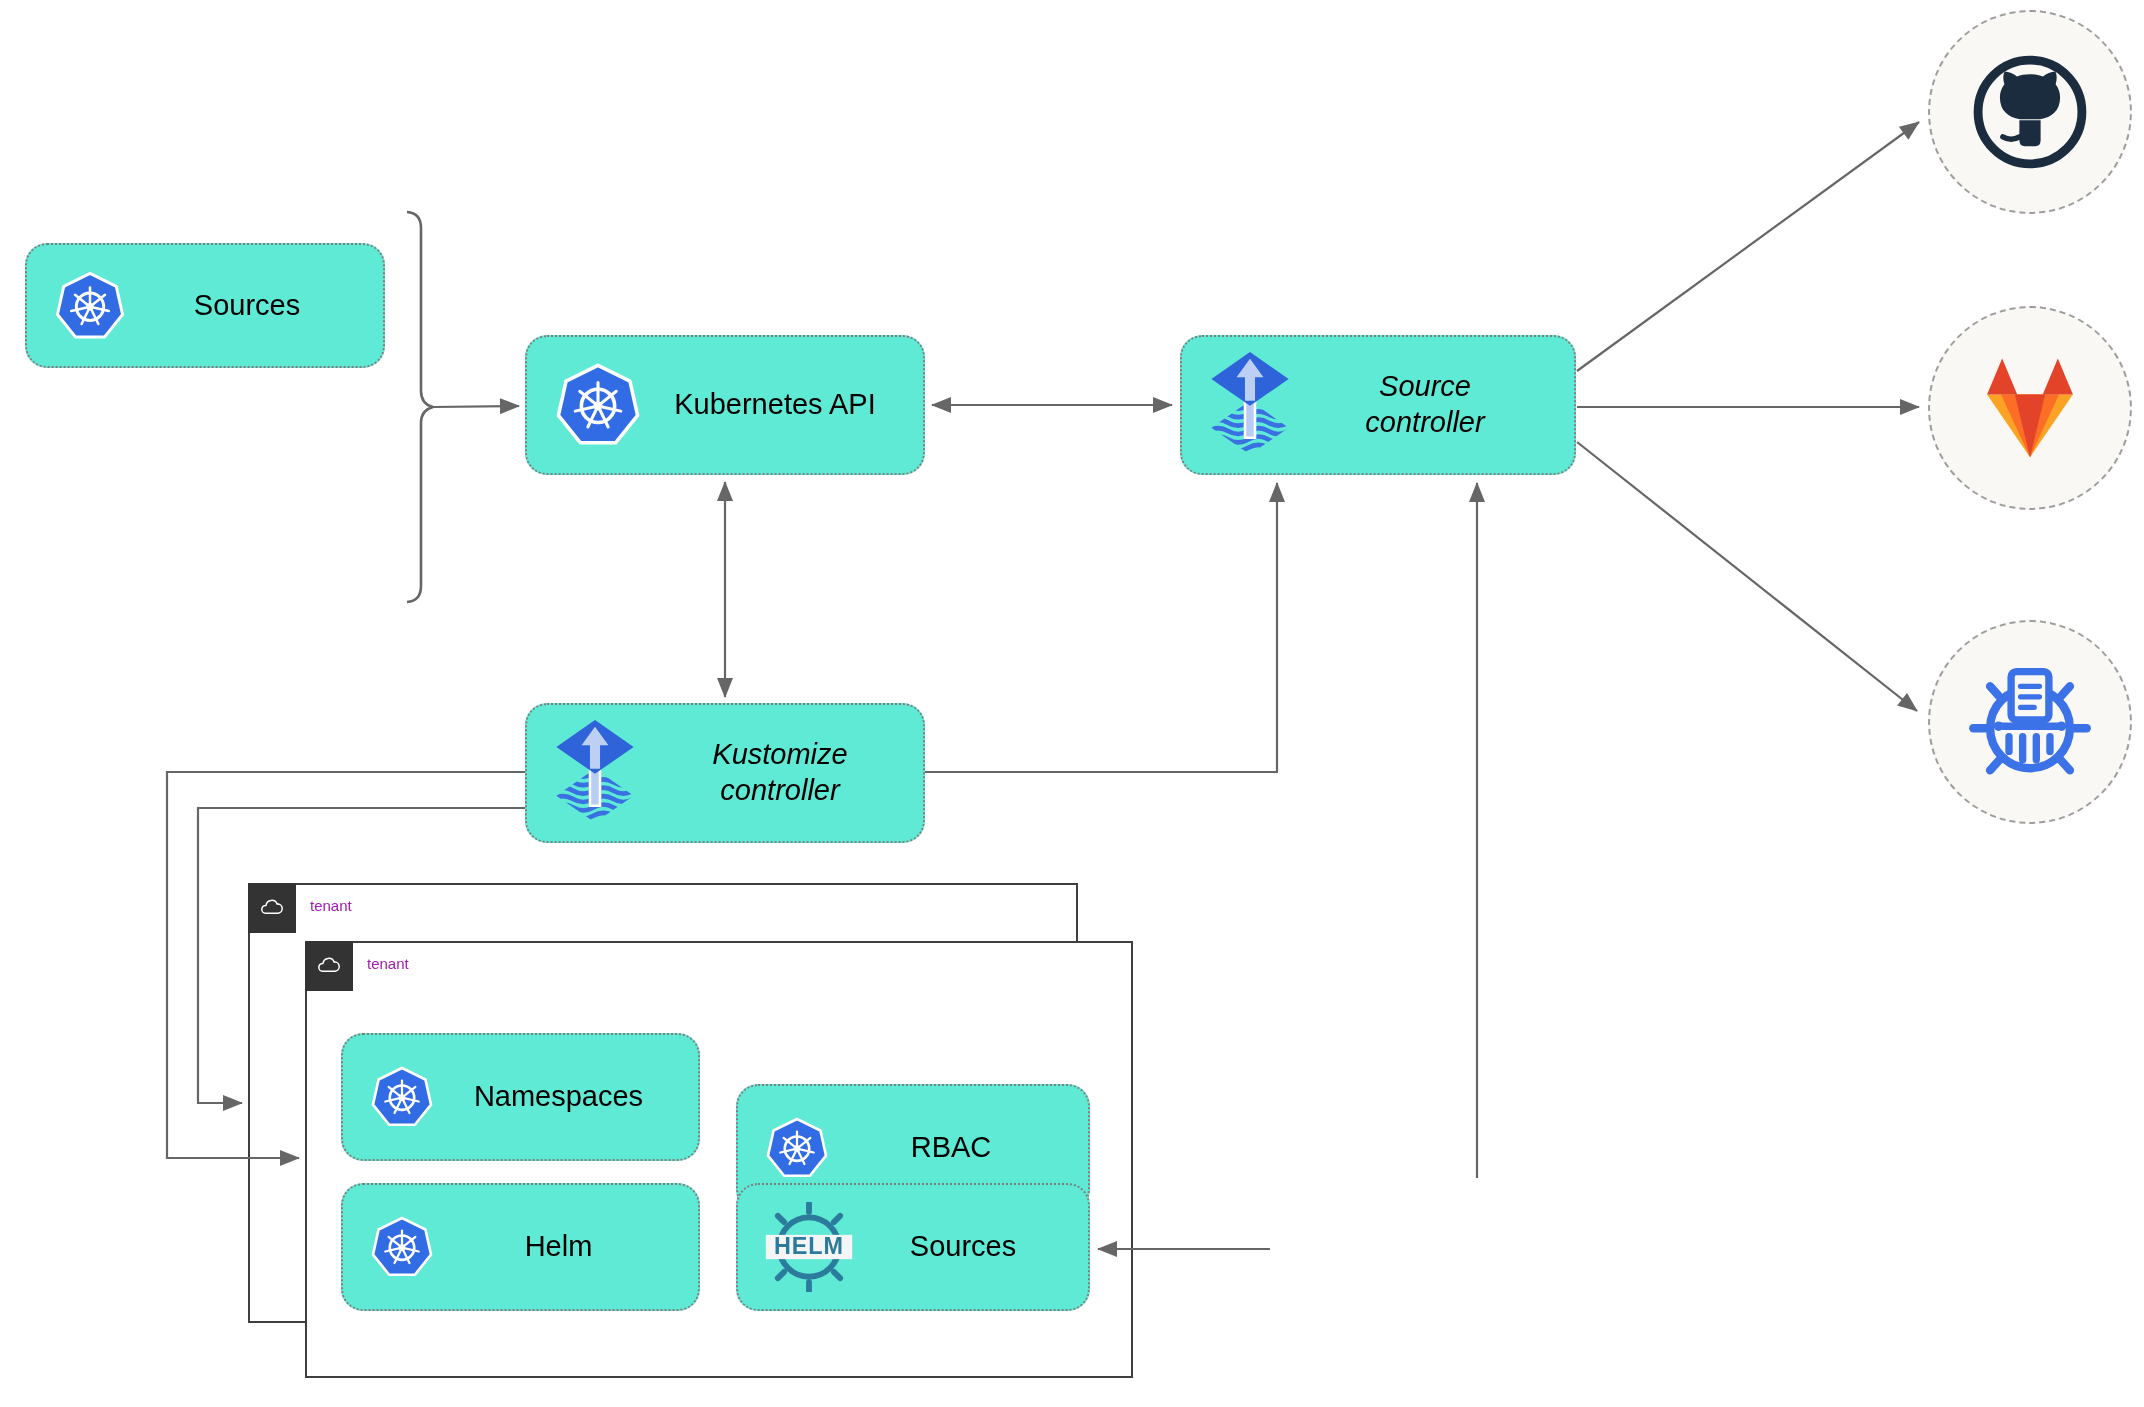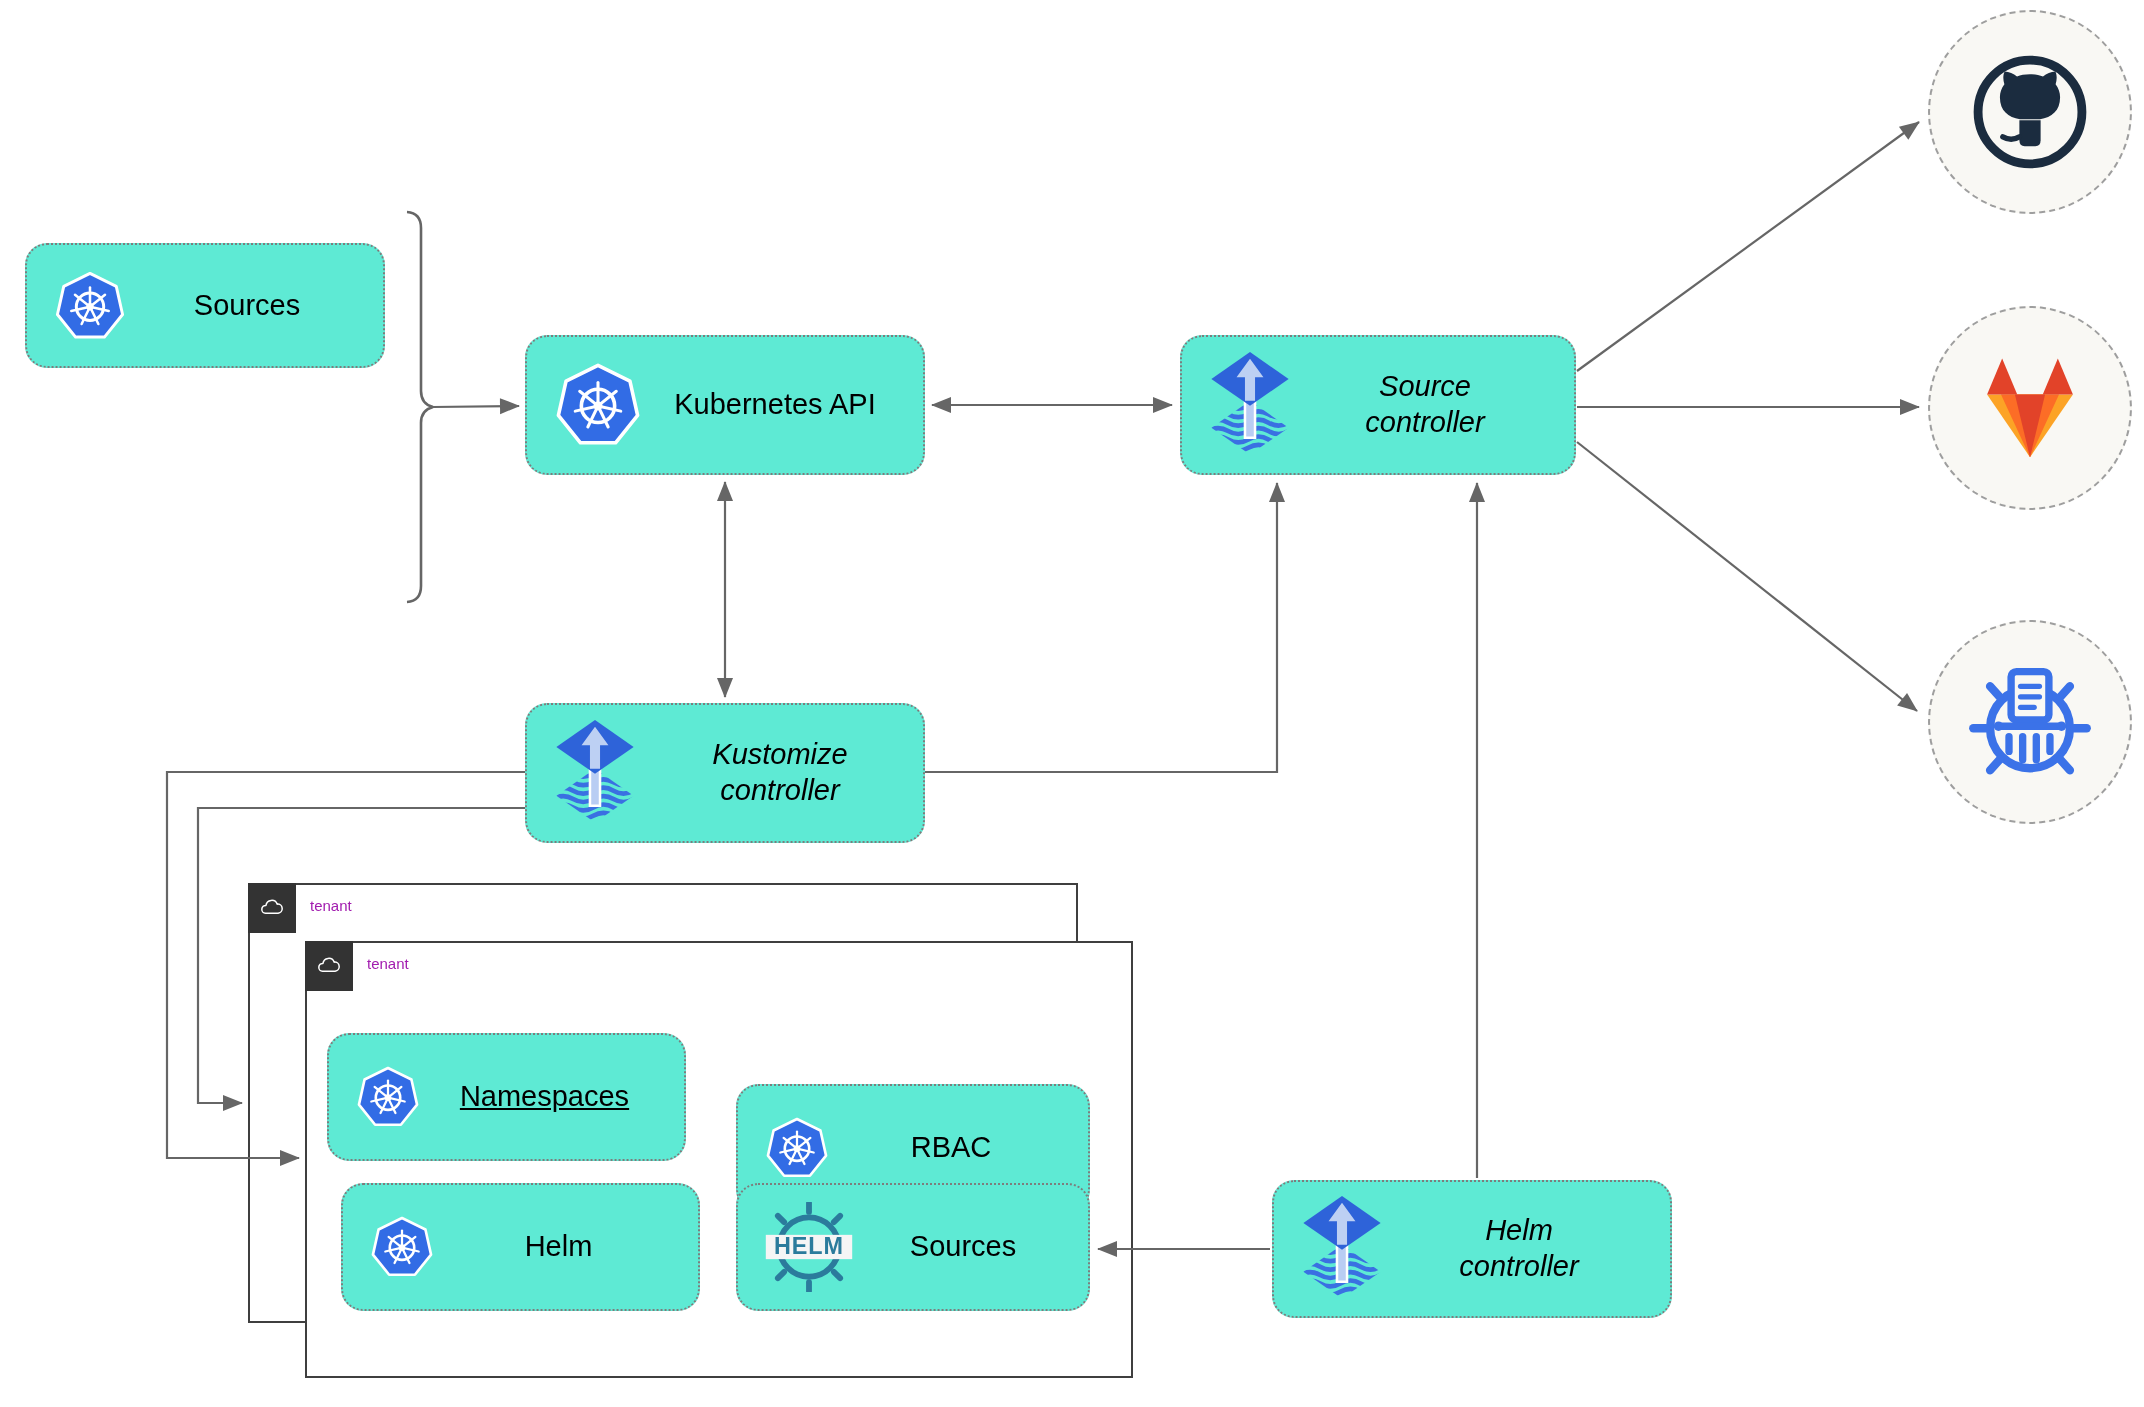--- a/index.html
+++ b/index.html
@@ -173,28 +173,22 @@
     <div class="nlabel">Source controller</div>
   </div>
 
   <div class="node ctrl" style="left:525px;top:703px;width:400px;height:140px;gap:16px;">
     <svg class="nicon" width="84" height="106">
         <use href="#sym-flux"></use>
       </svg>
     <div class="nlabel">Kustomize controller</div>
   </div>
 
-  <div class="node ctrl" style="left:1272px;top:1180px;width:400px;height:138px;">
-    <svg class="nicon" width="84" height="106">
-        <use href="#sym-flux"></use>
-      </svg>
-    <div class="nlabel">Helm controller</div>
-  </div>
-
-  <div class="node" style="left:327px;top:1033px;width:359px;height:128px;text-decoration:underline;">
+
+  <div class="node" style="left:341px;top:1033px;width:359px;height:128px;">
     <svg class="nicon" width="66" height="66">
         <use href="#sym-k8s"></use>
       </svg>
     <div class="nlabel">Namespaces</div>
   </div>
 
   <div class="node" style="left:736px;top:1084px;width:354px;height:128px;">
     <svg class="nicon" width="66" height="66">
         <use href="#sym-k8s"></use>
       </svg>

